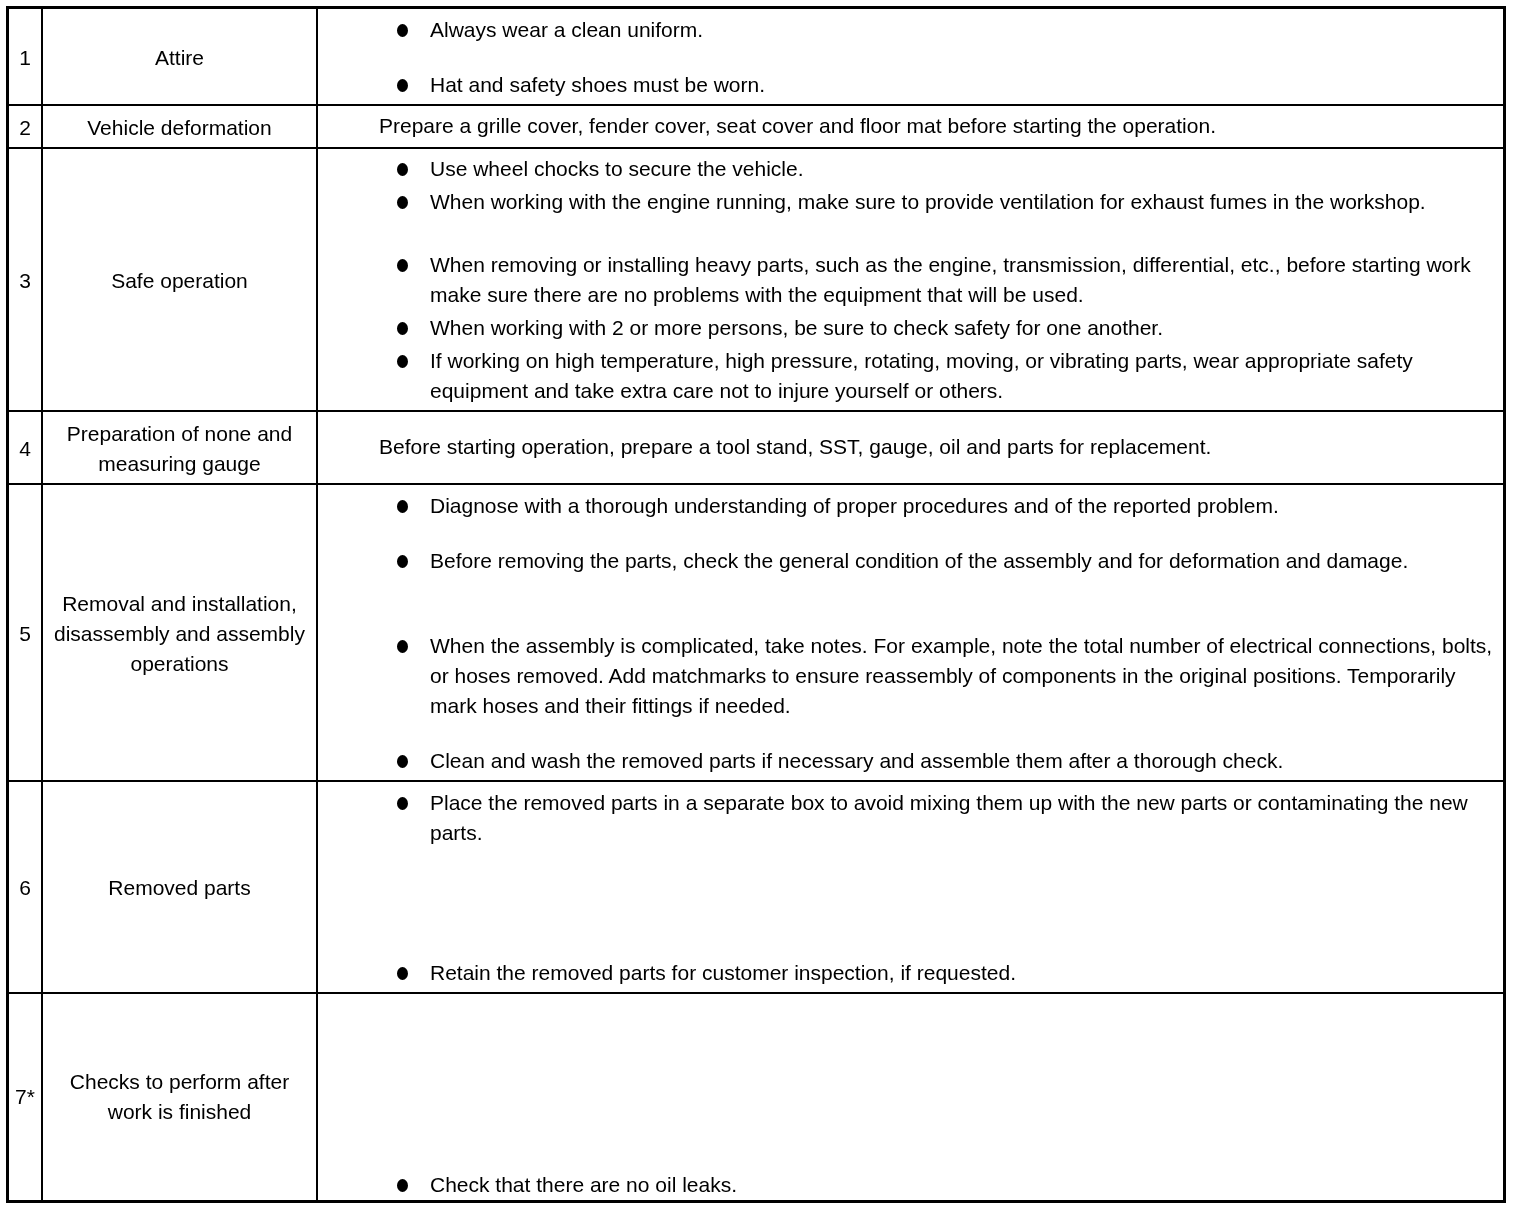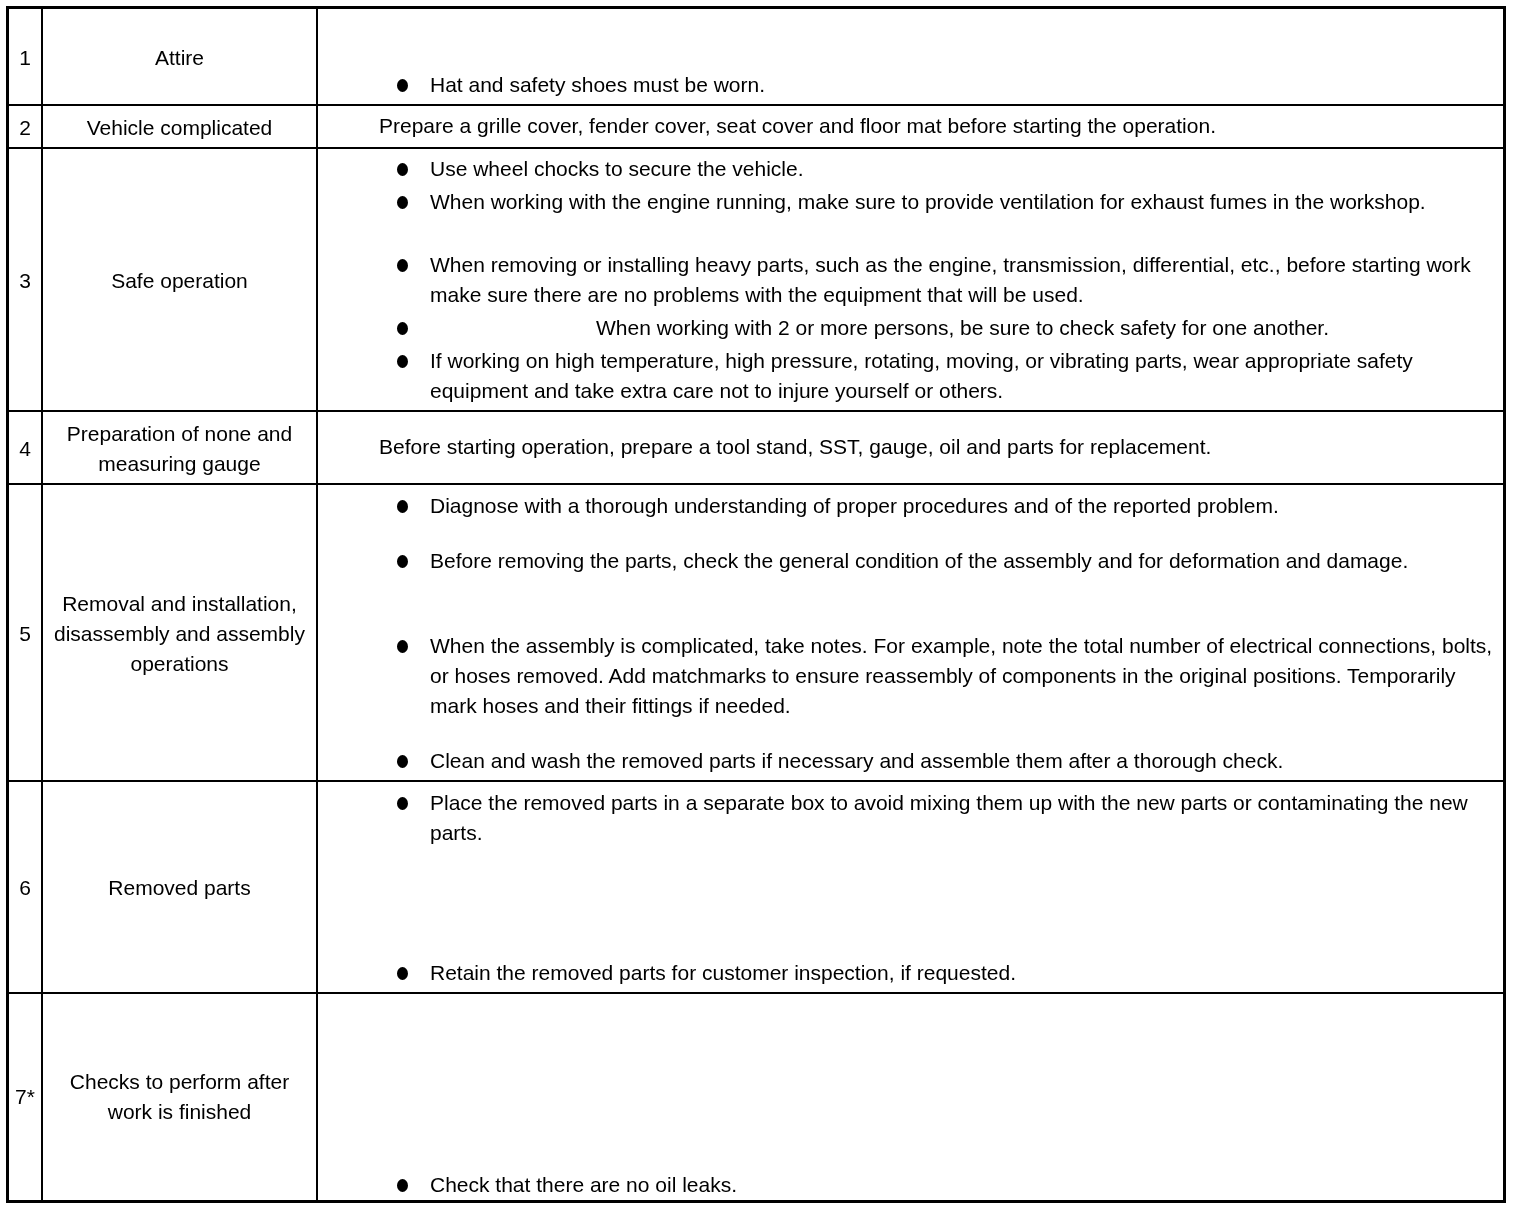--- a/index.html
+++ b/index.html
@@ -20,30 +20,34 @@
 </style>
 </head>
 <body>
 
 <div class="table">
 
   <div class="row first" style="top:0;height:97px;">
     <div class="cell c-num">1</div>
     <div class="cell c-topic">Attire</div>
     <div class="cell c-desc">
+      <div class="bullet" style="top:6px;">
+          <span class="dot"></span>
+          <span class="btxt">Always wear a clean uniform.</span>
+        </div>
       <div class="bullet" style="top:61px;">
           <span class="dot"></span>
           <span class="btxt">Hat and safety shoes must be worn.</span>
         </div>
     </div>
   </div>
 
   <div class="row" style="top:95px;height:45px;">
     <div class="cell c-num">2</div>
-    <div class="cell c-topic">Vehicle complicated</div>
+    <div class="cell c-topic">Vehicle deformation</div>
     <div class="cell c-desc">
       <div class="plain" style="top:5px;">Prepare a grille cover, fender cover, seat cover and floor mat before starting the operation.</div>
     </div>
   </div>
 
   <div class="row" style="top:138px;height:265px;">
     <div class="cell c-num">3</div>
     <div class="cell c-topic">Safe operation</div>
     <div class="cell c-desc">
       <div class="bullet" style="top:5px;">
@@ -51,21 +55,21 @@
           <span class="btxt">Use wheel chocks to secure the vehicle.</span>
         </div>
       <div class="bullet" style="top:38px;">
           <span class="dot"></span>
           <span class="btxt">When working with the engine running, make sure to provide ventilation for exhaust fumes in the workshop.</span>
         </div>
       <div class="bullet" style="top:101px;">
           <span class="dot"></span>
           <span class="btxt">When removing or installing heavy parts, such as the engine, transmission, differential, etc., before starting work make sure there are no problems with the equipment that will be used.</span>
         </div>
-      <div class="bullet" style="top:164px;text-align:center;">
+      <div class="bullet" style="top:164px;">
           <span class="dot"></span>
           <span class="btxt">When working with 2 or more persons, be sure to check safety for one another.</span>
         </div>
       <div class="bullet" style="top:197px;">
           <span class="dot"></span>
           <span class="btxt">If working on high temperature, high pressure, rotating, moving, or vibrating parts, wear appropriate safety equipment and take extra care not to injure yourself or others.</span>
         </div>
     </div>
   </div>
 

